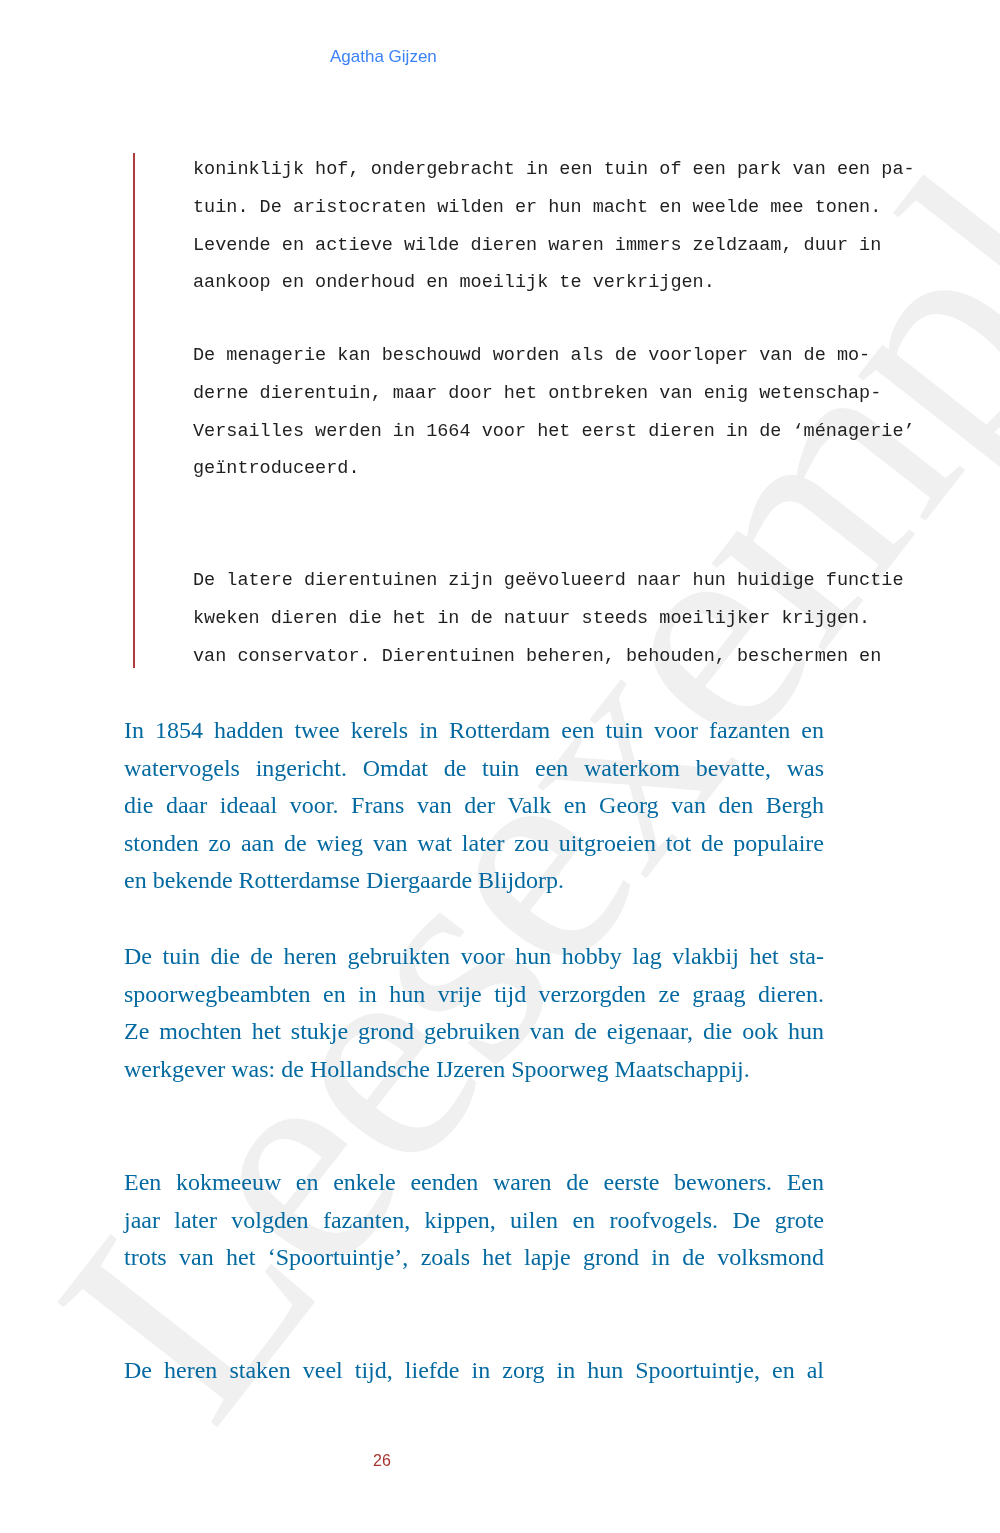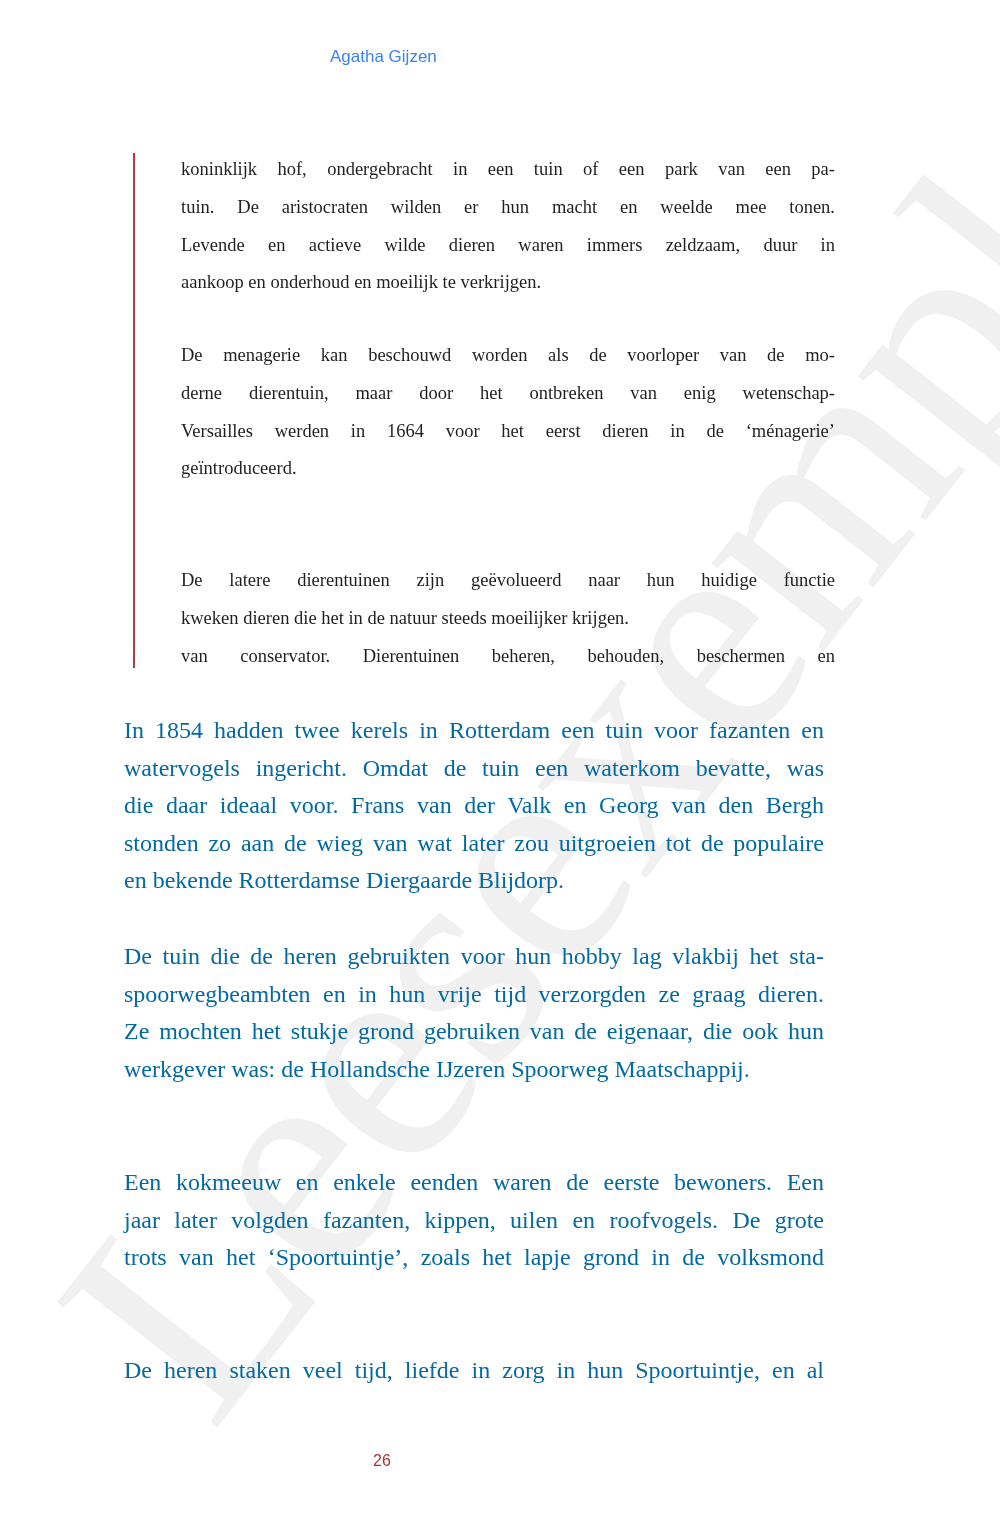--- a/index.html
+++ b/index.html
@@ -42,23 +42,23 @@
       position: absolute;
       left: 133px;
       top: 153px;
       width: 700px;
       height: 515px;
       border-left: 2px solid #b23a3a;
       z-index: 1;
     }
     .callout-para {
       position: absolute;
-      left: 46px;
+      left: 58px;
       width: 654px;
-      font-family: Liberation Serif, serif;
+      font-family: Liberation Mono, monospace;
       font-size: 18.5px;
       line-height: 37.8px;
       color: #1f1f1f;
       text-align: justify;
       margin: 0;
     }
     .callout-para .ln {
       display: block;
       text-align: justify;
       text-align-last: justify;

